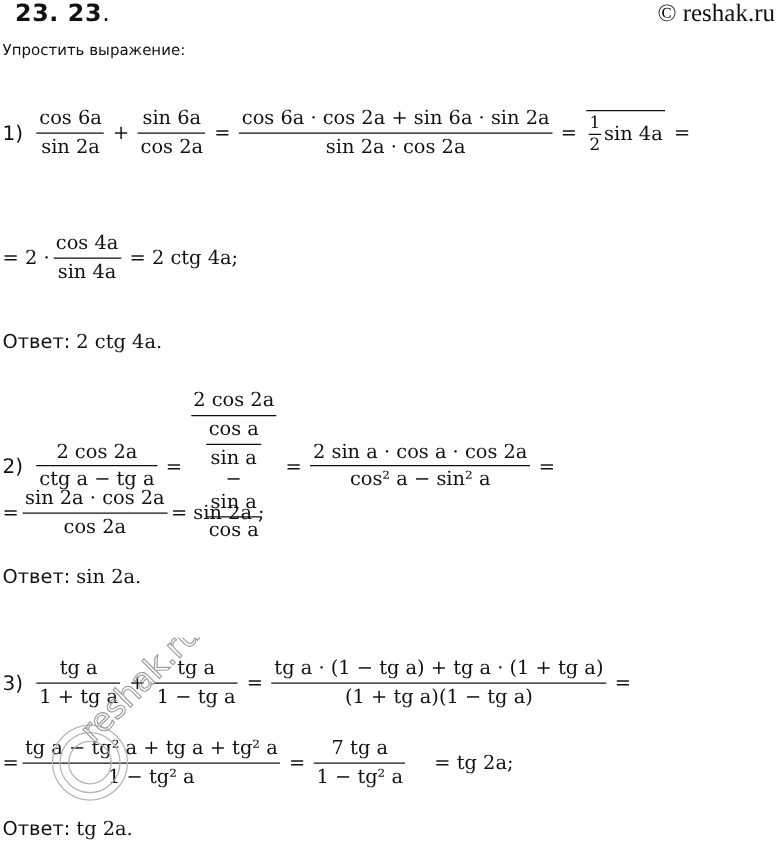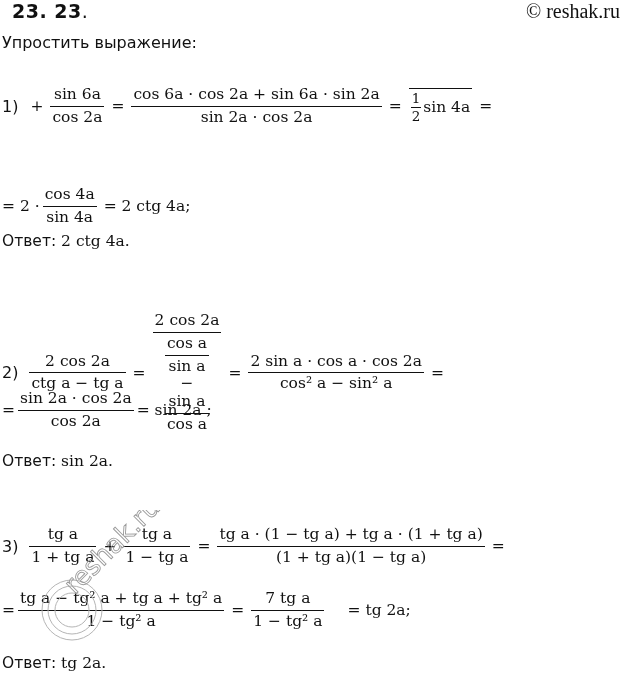--- a/index.html
+++ b/index.html
@@ -5,41 +5,45 @@
     html, body { margin: 0; padding: 0; background: #ffffff; }
     body {
       width: 624px; height: 676px; position: relative; overflow: hidden;
       font-family: "DejaVu Serif", "Liberation Serif", serif;
       color: #111111;
     }
     .abs { position: absolute; }
     .title { left: 12px; top: 0px; font-family: "DejaVu Sans", sans-serif; font-weight: bold; font-size: 19px; letter-spacing: 0.5px; }
     .title .dot { font-weight: normal; }
     .copyright { right: 4px; top: 0px; font-family: "Liberation Serif", serif; font-size: 20px; }
-    .task { left: 2px; top: 33px; font-family: "DejaVu Sans", sans-serif; font-size: 16px; }
+    .task { left: 2px; top: 33px; font-family: "DejaVu Sans", sans-serif; font-size: 12px; }
     .line { position: absolute; left: 2px; display: flex; align-items: center; white-space: nowrap; font-size: 15.5px; }
     .num { font-family: "DejaVu Sans", sans-serif; font-size: 16px; margin-right: 8px; }
     .frac { display: inline-flex; flex-direction: column; align-items: center; vertical-align: middle; margin: 0 3px; }
     .frac > .n { padding: 0 2px 2px 2px; line-height: 1.15; }
     .frac > .d { border-top: 1.4px solid #111; padding: 2px 2px 0 2px; line-height: 1.15; width: 100%; text-align: center; box-sizing: border-box; }
     .frac.small { font-size: 13.5px; }
     .op { margin: 0 4px; }
     .ans { position: absolute; left: 2px; font-family: "DejaVu Sans", sans-serif; font-size: 15.5px; white-space: nowrap; }
     .ans .m { font-family: "DejaVu Serif", serif; }
     .watermark { left: 36px; top: 510px; width: 170px; height: 140px; pointer-events: none; }
   </style>
 </head>
 <body>
 
 <div class="abs title"><span>23. 23</span><span class="dot">.</span></div>
 <div class="abs copyright">© reshak.ru</div>
 <div class="abs task">Упростить выражение:</div>
 
 <div class="line" style="top:86px;">
   <span class="num">1)</span>
+  <span class="frac">
+      <span class="n">cos 6a</span>
+      <span class="d">sin 2a</span>
+    </span>
   <span class="op">+</span>
   <span class="frac">
       <span class="n">sin 6a</span>
       <span class="d">cos 2a</span>
     </span>
   <span class="op">=</span>
   <span class="frac">
       <span class="n">cos 6a · cos 2a + sin 6a · sin 2a</span>
       <span class="d">sin 2a · cos 2a</span>
     </span>
@@ -58,21 +62,21 @@
 
 <div class="line" style="top:186px;">
   <span>= 2 ·</span>
   <span class="frac">
       <span class="n">cos 4a</span>
       <span class="d">sin 4a</span>
     </span>
   <span style="margin-left:4px;">= 2 ctg 4a;</span>
 </div>
 
-<div class="ans" style="top:232px;"><span>Ответ:</span> <span class="m">2 ctg 4a.</span></div>
+<div class="ans" style="top:264px;"><span>Ответ:</span> <span class="m">2 ctg 4a.</span></div>
 
 <div class="line" style="top:312px;">
   <span class="num">2)</span>
   <span class="frac">
       <span class="n">2 cos 2a</span>
       <span class="d">ctg a − tg a</span>
     </span>
   <span class="op">=</span>
   <span class="frac">
     <span class="n">2 cos 2a</span>

